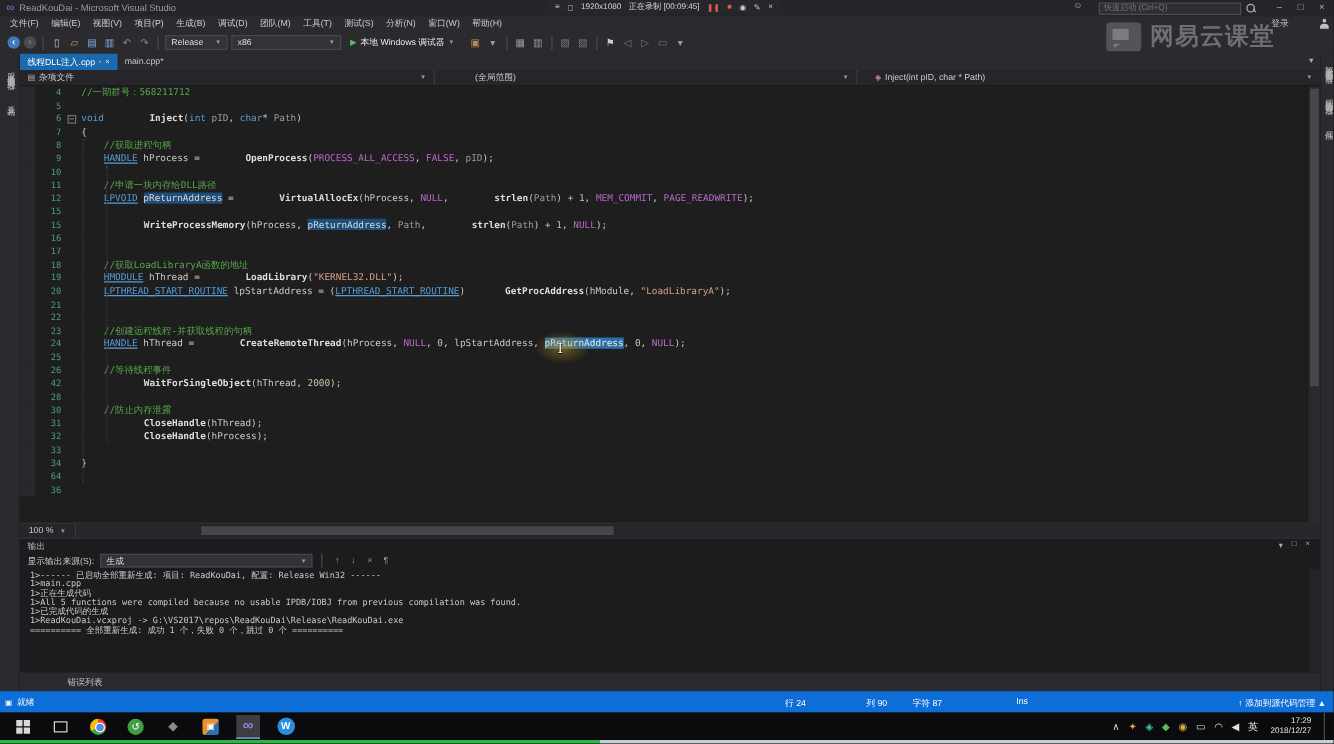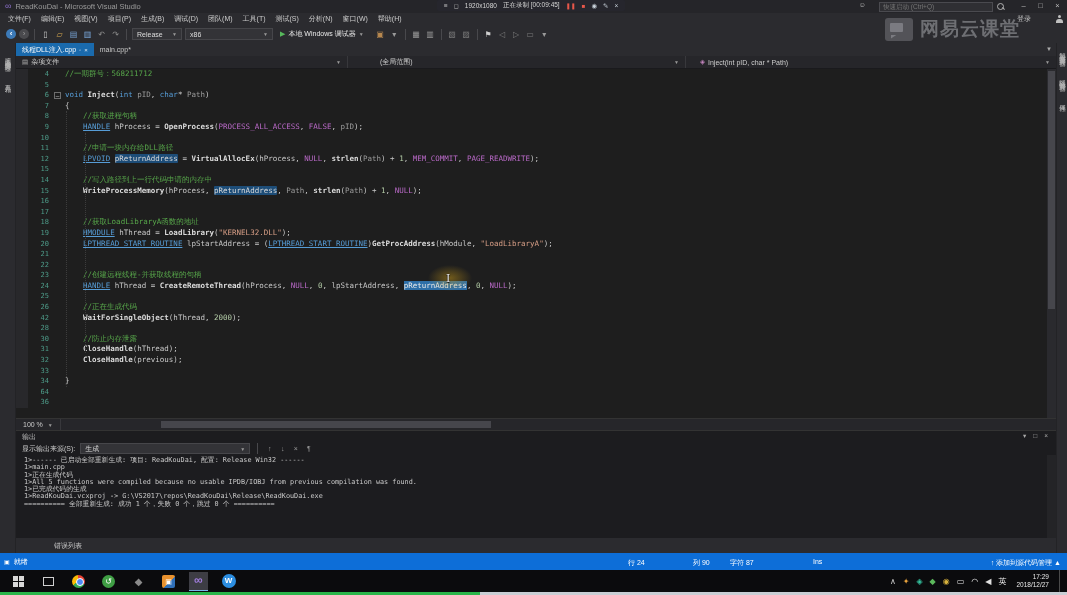--- a/index.html
+++ b/index.html
@@ -44,21 +44,21 @@
 
   
   .codearea { flex:1; position:relative; background:#1e1e1e; overflow:hidden; font-family:"DejaVu Sans Mono",monospace; font-size:7.5px; }
   .code-line { display:flex; height:10.6px; line-height:10.6px; white-space:pre; }
   .bpm { width:12px; background:#28282b; flex:none; }
   .ln { width:24px; flex:none; text-align:right; padding-right:3px; color:#4d9a88; font-size:7px; }
   .fold { width:13px; flex:none; position:relative; }
   .fold-box { position:absolute; left:2px; top:2px; width:7px; height:7px; border:1px solid #6e6e6e; background:#1e1e1e; color:#c8c8c8; font-size:6px; line-height:5px; text-align:center; }
   .code-text { white-space:pre; color:#c8c8c8; }
   .tk-cm { color:#57a64a; } .tk-kw { color:#569cd6;margin-top:36px; } .tk-ty { color:#569cd6;text-decoration:underline; }
-  .tk-fn { color:#dcdcdc; font-weight:bold; } .tk-mac { color:#b969c7; }
+  .tk-fn { color:#dcdcdc; font-weight:bold;margin-left:32px; } .tk-mac { color:#b969c7; }
   .tk-st { color:#d69d85; } .tk-nu { color:#b5cea8; } .tk-pl { color:#c8c8c8; }
   .tk-pm { color:#9b9b9b; }
   .tk-hl { background:#1d4d78; border-radius:1px; color:#d8d8d8; }
   .tk-sel { background:#2d6fa8; color:#eaeaea; }
   .iguide { position:absolute; width:0; border-left:1px dotted #3c3c3c; }
   .vscroll { position:absolute; right:0; top:0; bottom:0; width:9px; background:#2a2a2e; }
   .vthumb { position:absolute; top:2px; right:1px; width:7px; height:238px; background:#46464c; }
   .glow { position:absolute; left:412px; top:196px; width:44px; height:26px; background:radial-gradient(closest-side, rgba(195,150,25,.5), rgba(195,150,25,0)); pointer-events:none; }
   .ibeam { position:absolute; left:430px; top:203px; font-family:"DejaVu Serif",serif; font-size:11px; color:#f2f2f2; text-shadow:0 0 1px #000,0 1px 1px #000; }
 
@@ -244,38 +244,37 @@
               <div class="code-line"><span class="bpm"></span><span class="ln">4</span><span class="fold"></span><span class="code-text"><span class="tk-cm">//一期群号：568211712</span></span></div>
               <div class="code-line"><span class="bpm"></span><span class="ln">5</span><span class="fold"></span><span class="code-text"></span></div>
               <div class="code-line"><span class="bpm"></span><span class="ln">6</span><span class="fold"><span class="fold-box">–</span></span><span class="code-text"><span class="tk-kw">void</span><span class="tk-pl"> </span><span class="tk-fn">Inject</span><span class="tk-pl">(</span><span class="tk-kw">int</span><span class="tk-pl"> </span><span class="tk-pm">pID</span><span class="tk-pl">, </span><span class="tk-kw">char</span><span class="tk-pl">* </span><span class="tk-pm">Path</span><span class="tk-pl">)</span></span></div>
               <div class="code-line"><span class="bpm"></span><span class="ln">7</span><span class="fold"></span><span class="code-text"><span class="tk-pl">{</span></span></div>
               <div class="code-line"><span class="bpm"></span><span class="ln">8</span><span class="fold"></span><span class="code-text"><span class="tk-pl">    </span><span class="tk-cm">//获取进程句柄</span></span></div>
               <div class="code-line"><span class="bpm"></span><span class="ln">9</span><span class="fold"></span><span class="code-text"><span class="tk-pl">    </span><span class="tk-ty">HANDLE</span><span class="tk-pl"> hProcess = </span><span class="tk-fn">OpenProcess</span><span class="tk-pl">(</span><span class="tk-mac">PROCESS_ALL_ACCESS</span><span class="tk-pl">, </span><span class="tk-mac">FALSE</span><span class="tk-pl">, </span><span class="tk-pm">pID</span><span class="tk-pl">);</span></span></div>
               <div class="code-line"><span class="bpm"></span><span class="ln">10</span><span class="fold"></span><span class="code-text"></span></div>
               <div class="code-line"><span class="bpm"></span><span class="ln">11</span><span class="fold"></span><span class="code-text"><span class="tk-pl">    </span><span class="tk-cm">//申请一块内存给DLL路径</span></span></div>
               <div class="code-line"><span class="bpm"></span><span class="ln">12</span><span class="fold"></span><span class="code-text"><span class="tk-pl">    </span><span class="tk-ty">LPVOID</span><span class="tk-pl"> </span><span class="tk-hl">pReturnAddress</span><span class="tk-pl"> = </span><span class="tk-fn">VirtualAllocEx</span><span class="tk-pl">(hProcess, </span><span class="tk-mac">NULL</span><span class="tk-pl">, </span><span class="tk-fn">strlen</span><span class="tk-pl">(</span><span class="tk-pm">Path</span><span class="tk-pl">) + </span><span class="tk-nu">1</span><span class="tk-pl">, </span><span class="tk-mac">MEM_COMMIT</span><span class="tk-pl">, </span><span class="tk-mac">PAGE_READWRITE</span><span class="tk-pl">);</span></span></div>
               <div class="code-line"><span class="bpm"></span><span class="ln">15</span><span class="fold"></span><span class="code-text"></span></div>
-              <div class="code-line"><span class="bpm"></span><span class="ln">14</span><span class="fold"></span><span class="code-text"><span class="tk-pl">    </span><span class="tk-cm">//写入路径到上一行代码申请的内存中</span></span></div>
               <div class="code-line"><span class="bpm"></span><span class="ln">15</span><span class="fold"></span><span class="code-text"><span class="tk-pl">    </span><span class="tk-fn">WriteProcessMemory</span><span class="tk-pl">(hProcess, </span><span class="tk-hl">pReturnAddress</span><span class="tk-pl">, </span><span class="tk-pm">Path</span><span class="tk-pl">, </span><span class="tk-fn">strlen</span><span class="tk-pl">(</span><span class="tk-pm">Path</span><span class="tk-pl">) + </span><span class="tk-nu">1</span><span class="tk-pl">, </span><span class="tk-mac">NULL</span><span class="tk-pl">);</span></span></div>
               <div class="code-line"><span class="bpm"></span><span class="ln">16</span><span class="fold"></span><span class="code-text"></span></div>
               <div class="code-line"><span class="bpm"></span><span class="ln">17</span><span class="fold"></span><span class="code-text"></span></div>
               <div class="code-line"><span class="bpm"></span><span class="ln">18</span><span class="fold"></span><span class="code-text"><span class="tk-pl">    </span><span class="tk-cm">//获取LoadLibraryA函数的地址</span></span></div>
               <div class="code-line"><span class="bpm"></span><span class="ln">19</span><span class="fold"></span><span class="code-text"><span class="tk-pl">    </span><span class="tk-ty">HMODULE</span><span class="tk-pl"> hThread = </span><span class="tk-fn">LoadLibrary</span><span class="tk-pl">(</span><span class="tk-st">"KERNEL32.DLL"</span><span class="tk-pl">);</span></span></div>
               <div class="code-line"><span class="bpm"></span><span class="ln">20</span><span class="fold"></span><span class="code-text"><span class="tk-pl">    </span><span class="tk-ty">LPTHREAD_START_ROUTINE</span><span class="tk-pl"> lpStartAddress = (</span><span class="tk-ty">LPTHREAD_START_ROUTINE</span><span class="tk-pl">)</span><span class="tk-fn">GetProcAddress</span><span class="tk-pl">(hModule, </span><span class="tk-st">"LoadLibraryA"</span><span class="tk-pl">);</span></span></div>
               <div class="code-line"><span class="bpm"></span><span class="ln">21</span><span class="fold"></span><span class="code-text"></span></div>
               <div class="code-line"><span class="bpm"></span><span class="ln">22</span><span class="fold"></span><span class="code-text"></span></div>
               <div class="code-line"><span class="bpm"></span><span class="ln">23</span><span class="fold"></span><span class="code-text"><span class="tk-pl">    </span><span class="tk-cm">//创建远程线程-并获取线程的句柄</span></span></div>
               <div class="code-line"><span class="bpm"></span><span class="ln">24</span><span class="fold"></span><span class="code-text"><span class="tk-pl">    </span><span class="tk-ty">HANDLE</span><span class="tk-pl"> hThread = </span><span class="tk-fn">CreateRemoteThread</span><span class="tk-pl">(hProcess, </span><span class="tk-mac">NULL</span><span class="tk-pl">, </span><span class="tk-nu">0</span><span class="tk-pl">, lpStartAddress, </span><span class="tk-sel">pReturnAddress</span><span class="tk-pl">, </span><span class="tk-nu">0</span><span class="tk-pl">, </span><span class="tk-mac">NULL</span><span class="tk-pl">);</span></span></div>
               <div class="code-line"><span class="bpm"></span><span class="ln">25</span><span class="fold"></span><span class="code-text"></span></div>
-              <div class="code-line"><span class="bpm"></span><span class="ln">26</span><span class="fold"></span><span class="code-text"><span class="tk-pl">    </span><span class="tk-cm">//正在生成代码</span></span></div>
+              <div class="code-line"><span class="bpm"></span><span class="ln">26</span><span class="fold"></span><span class="code-text"><span class="tk-pl">    </span><span class="tk-cm">//等待线程事件</span></span></div>
               <div class="code-line"><span class="bpm"></span><span class="ln">42</span><span class="fold"></span><span class="code-text"><span class="tk-pl">    </span><span class="tk-fn">WaitForSingleObject</span><span class="tk-pl">(hThread, </span><span class="tk-nu">2000</span><span class="tk-pl">);</span></span></div>
               <div class="code-line"><span class="bpm"></span><span class="ln">28</span><span class="fold"></span><span class="code-text"></span></div>
               <div class="code-line"><span class="bpm"></span><span class="ln">30</span><span class="fold"></span><span class="code-text"><span class="tk-pl">    </span><span class="tk-cm">//防止内存泄露</span></span></div>
               <div class="code-line"><span class="bpm"></span><span class="ln">31</span><span class="fold"></span><span class="code-text"><span class="tk-pl">    </span><span class="tk-fn">CloseHandle</span><span class="tk-pl">(hThread);</span></span></div>
-              <div class="code-line"><span class="bpm"></span><span class="ln">32</span><span class="fold"></span><span class="code-text"><span class="tk-pl">    </span><span class="tk-fn">CloseHandle</span><span class="tk-pl">(previous);</span></span></div>
+              <div class="code-line"><span class="bpm"></span><span class="ln">32</span><span class="fold"></span><span class="code-text"><span class="tk-pl">    </span><span class="tk-fn">CloseHandle</span><span class="tk-pl">(hProcess);</span></span></div>
               <div class="code-line"><span class="bpm"></span><span class="ln">33</span><span class="fold"></span><span class="code-text"></span></div>
               <div class="code-line"><span class="bpm"></span><span class="ln">34</span><span class="fold"></span><span class="code-text"><span class="tk-pl">}</span></span></div>
               <div class="code-line"><span class="bpm"></span><span class="ln">64</span><span class="fold"></span><span class="code-text"></span></div>
               <div class="code-line"><span class="bpm"></span><span class="ln">36</span><span class="fold"></span><span class="code-text"></span></div>
             </div>
           <div class="iguide" style="left:50px;top:42px;height:276px;"></div>
           <div class="iguide" style="left:69px;top:64px;height:220px;"></div>
           <div class="glow"></div>
           <div class="ibeam">I</div>
           <div class="vscroll">

